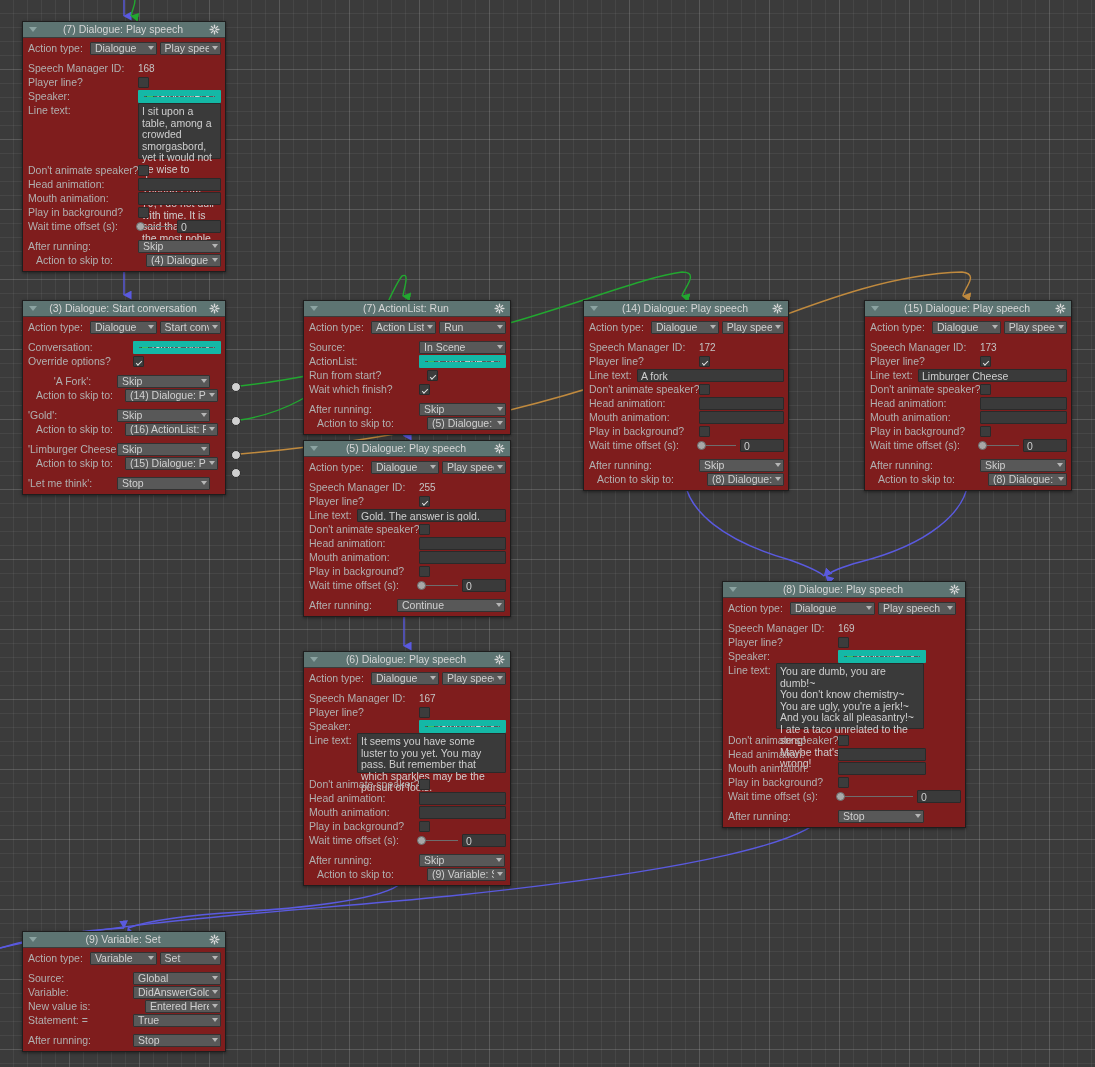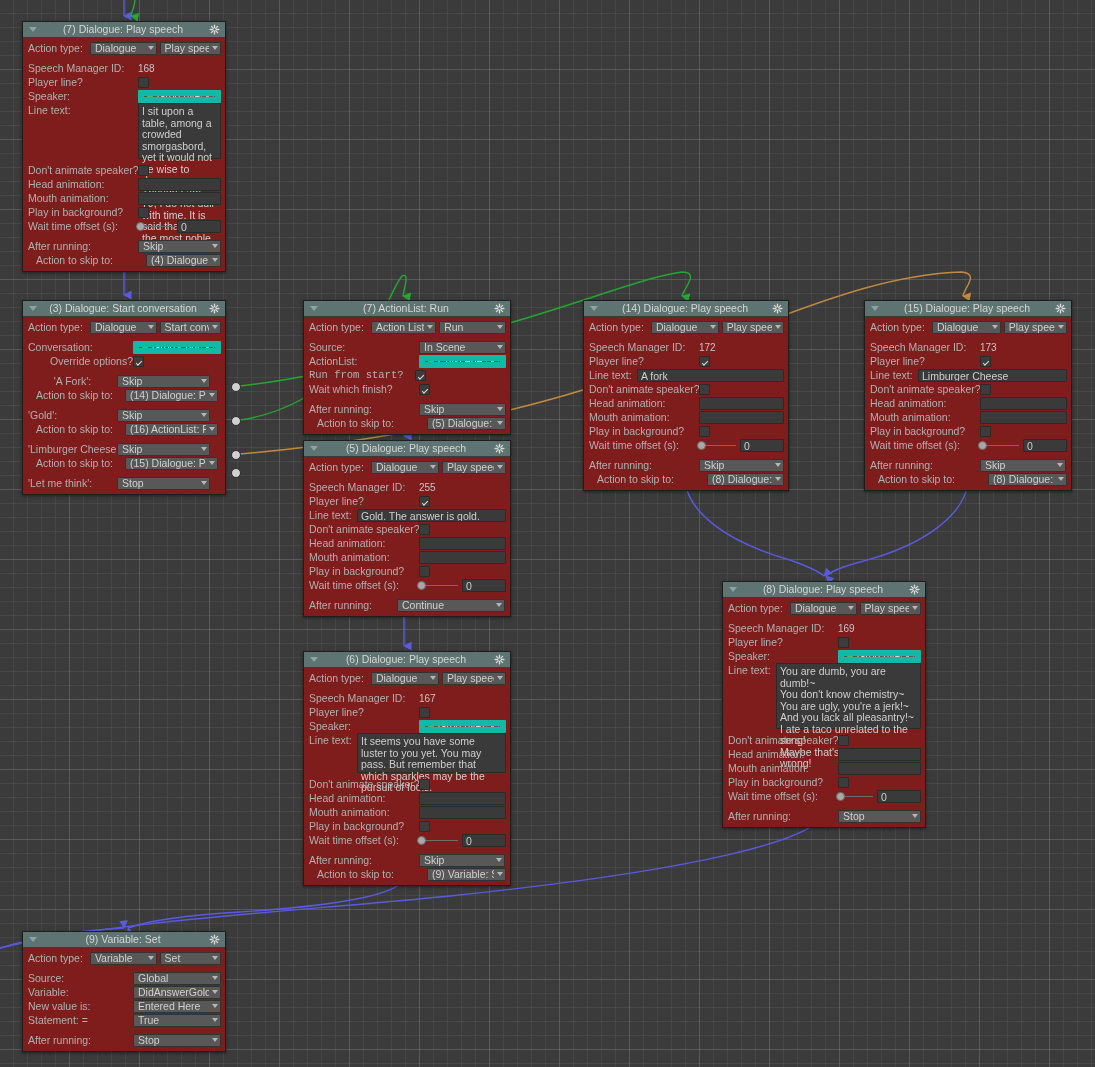--- a/index.html
+++ b/index.html
@@ -307,21 +307,21 @@
       <div class="lbl" style="width:105px;">Conversation:</div>
       <div class="of" style="width:88px;">
         <i class="objicon"></i>
         <span class="oftxt">Grog's riddle (Co</span>
         <span class="picker">
             <i></i>
           </span>
       </div>
     </div>
     <div class="row">
-      <div class="lbl" style="width:105px;text-align:right;">Override options?</div>
+      <div class="lbl" style="width:105px;">Override options?</div>
       <div class="cb on"></div>
     </div>
     <div class="gap"></div>
 
     <div class="row">
       <div class="lbl" style="width:89px;text-align:center;">'A Fork':</div>
       <div class="dd" style="width:93px;">
           <span class="ddtxt">Skip</span>
           <i class="ddarrow"></i>
         </div>
@@ -416,21 +416,21 @@
       <div class="lbl" style="width:110px;">ActionList:</div>
       <div class="of" style="width:88px;">
         <i class="objicon"></i>
         <span class="oftxt">Cutscene (AC_T</span>
         <span class="picker">
             <i></i>
           </span>
       </div>
     </div>
     <div class="row">
-      <div class="lbl" style="width:106px;font-family:Liberation Mono, monospace;">Run from start?</div>
+      <div class="lbl" style="width:118px;">Run from start?</div>
       <div class="cb on"></div>
     </div>
     <div class="row">
       <div class="lbl" style="width:110px;">Wait which finish?</div>
       <div class="cb on"></div>
     </div>
     <div class="gap"></div>
     <div class="row">
       <div class="lbl" style="width:110px;">After running:</div>
       <div class="dd" style="width:88px;">
@@ -773,21 +773,21 @@
     <div class="row">
       <div class="lbl indent" style="width:110px;">Action to skip to:</div>
       <div class="dd" style="width:86px;">
           <span class="ddtxt">(9) Variable: Set</span>
           <i class="ddarrow"></i>
         </div>
     </div>
   </div>
 </div>
 
-<div class="node" style="left:722px;top:581px;width:204px;">
+<div class="node" style="left:722px;top:581px;width:244px;">
   <div class="node-header">
     <div class="tri"></div>
     <div class="node-title">(8) Dialogue: Play speech</div>
     <svg class="gear" viewBox="0 0 16 16">
         <g fill="#d8d8d8">
           <circle cx="8" cy="8" r="2.6"></circle>
           <rect x="7" y="0.6" width="2" height="14.8" rx="1"></rect>
           <rect x="0.6" y="7" width="14.8" height="2" rx="1"></rect>
           <rect x="7" y="0.6" width="2" height="14.8" rx="1" transform="rotate(45 8 8)"></rect>
           <rect x="7" y="0.6" width="2" height="14.8" rx="1" transform="rotate(-45 8 8)"></rect>
@@ -907,21 +907,21 @@
         </div>
     </div>
     <div class="row">
       <div class="lbl" style="width:105px;">Variable:</div>
       <div class="dd" style="width:88px;">
           <span class="ddtxt">DidAnswerGold</span>
           <i class="ddarrow"></i>
         </div>
     </div>
     <div class="row">
-      <div class="lbl" style="width:105px;">New value is:</div>
+      <div class="lbl" style="width:117px;">New value is:</div>
       <div class="dd" style="width:88px;">
           <span class="ddtxt">Entered Here</span>
           <i class="ddarrow"></i>
         </div>
     </div>
     <div class="row">
       <div class="lbl" style="width:105px;">Statement: =</div>
       <div class="dd" style="width:88px;">
           <span class="ddtxt">True</span>
           <i class="ddarrow"></i>

